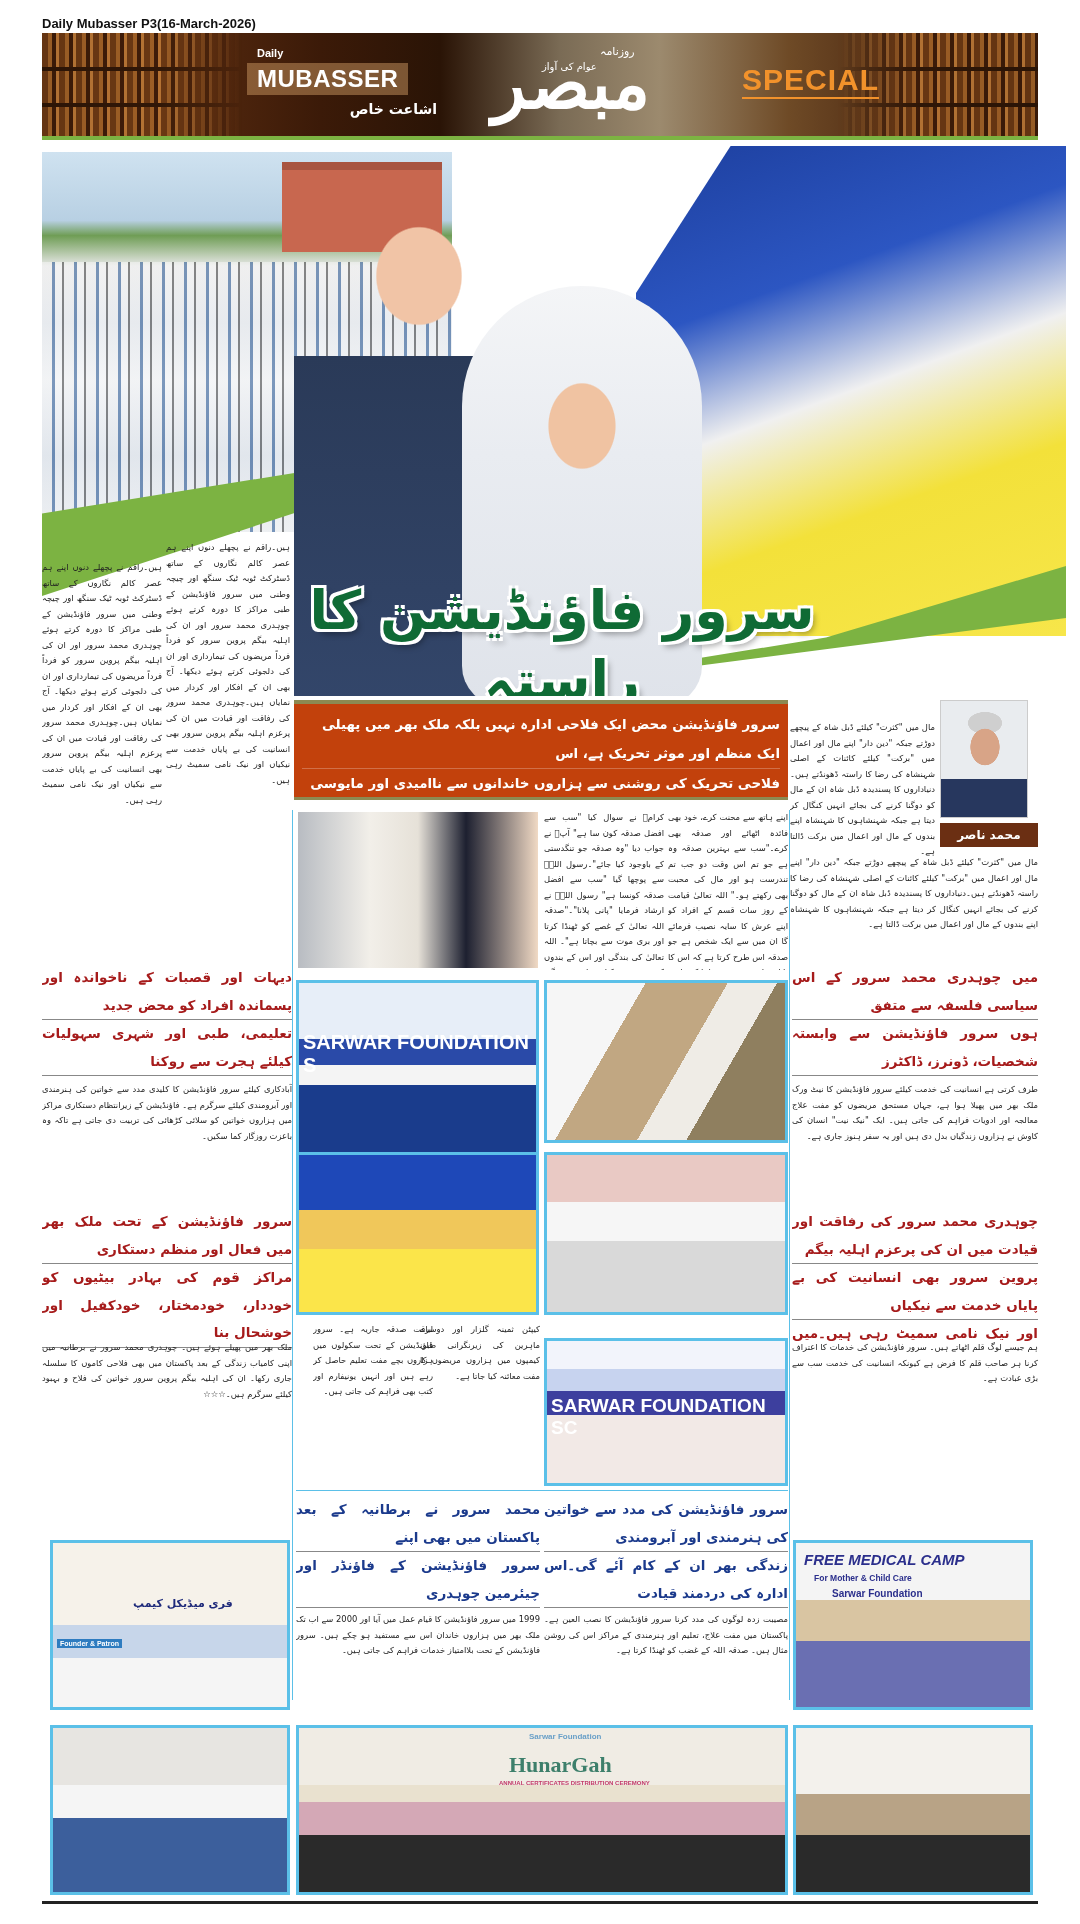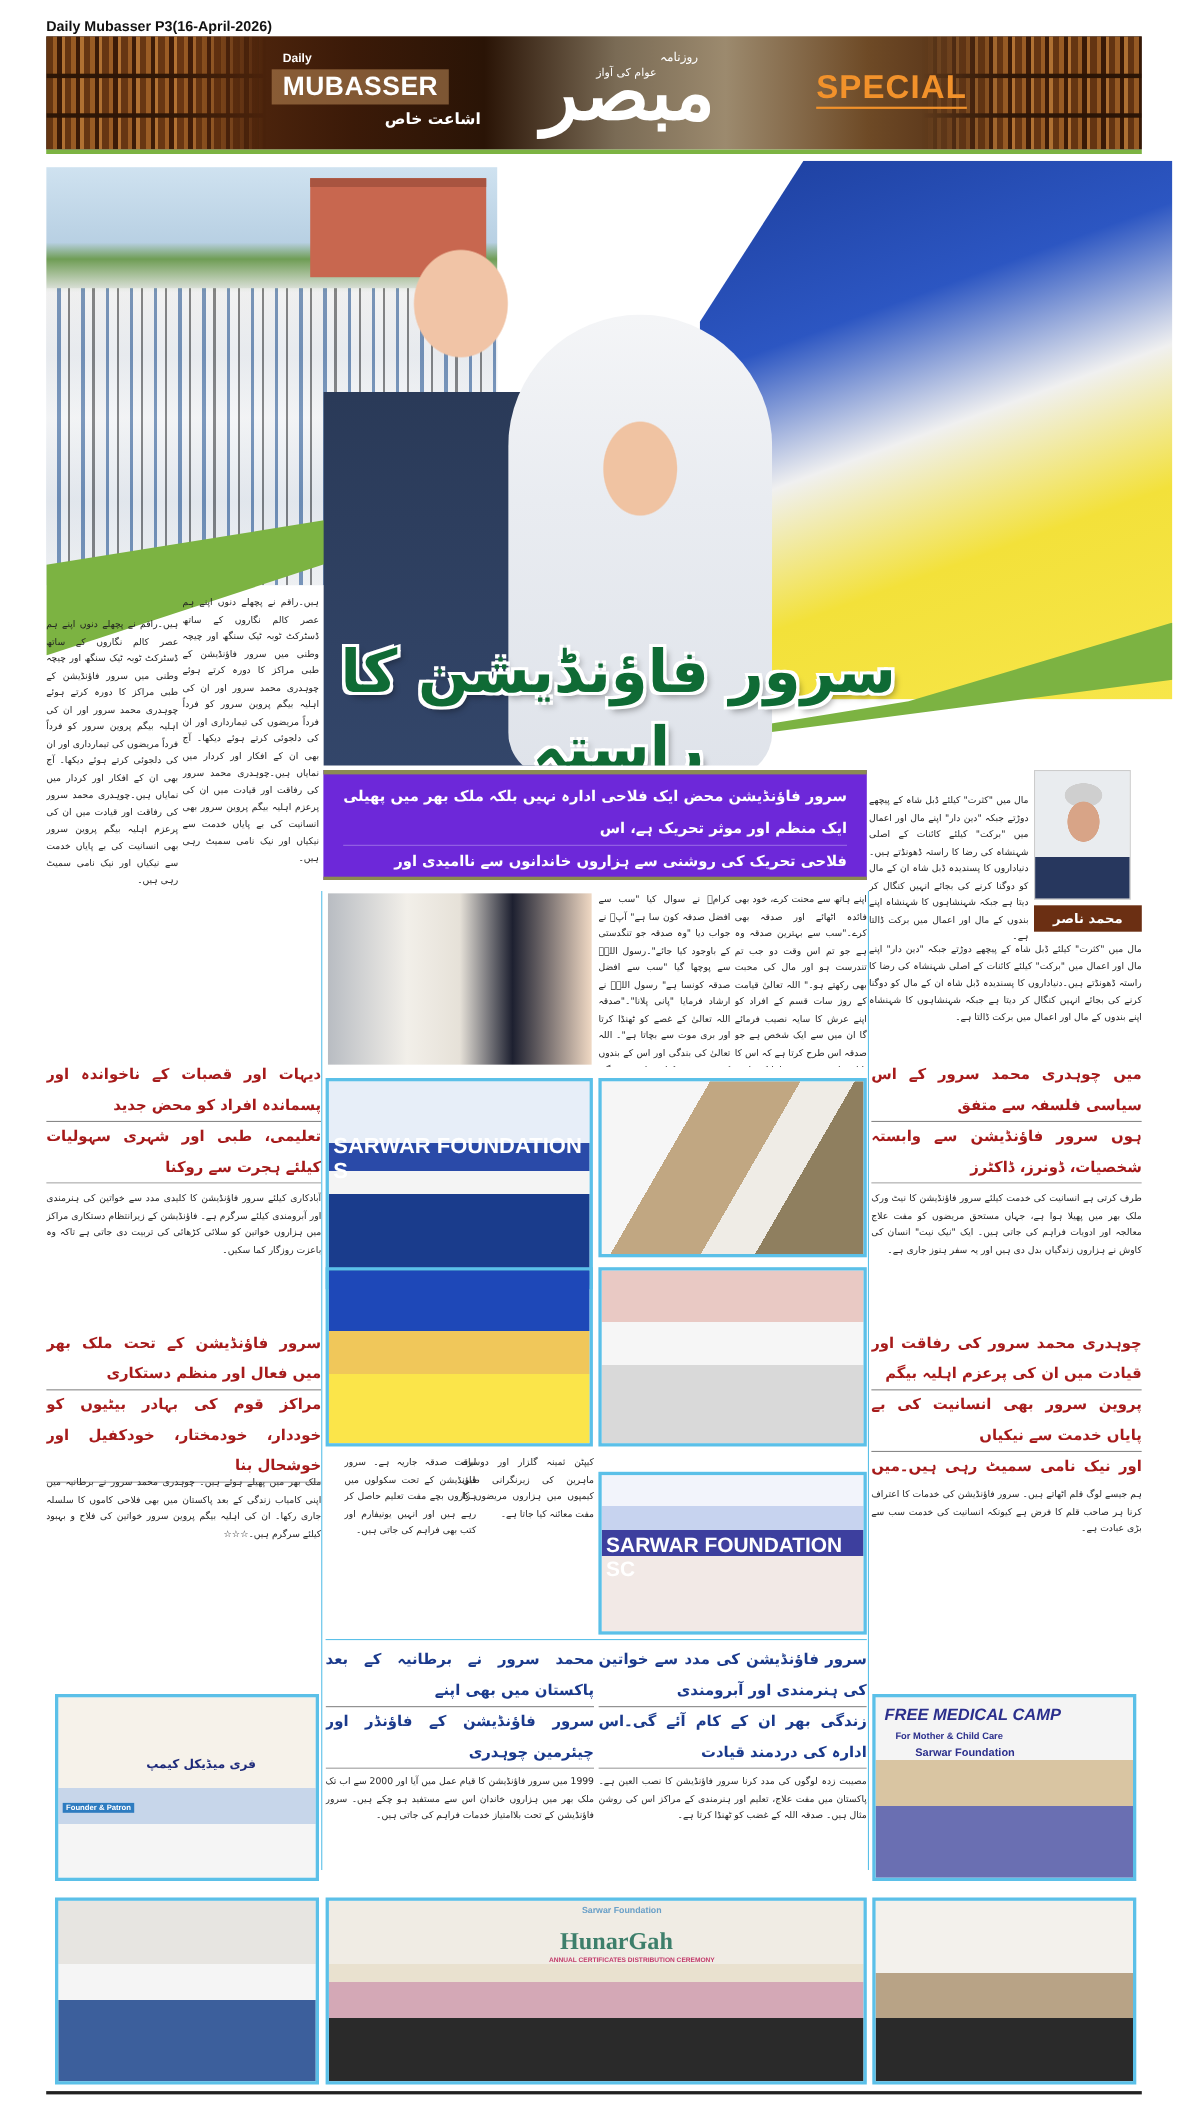--- a/index.html
+++ b/index.html
@@ -46,22 +46,22 @@
     border-radius: 120px 120px 0 0; }
   .hero-woman { position: absolute; left: 420px; top: 140px; width: 240px; height: 420px;
     background: radial-gradient(ellipse 55px 70px at 120px 140px, #f0c3a2 0 60%, transparent 62%),
                 linear-gradient(180deg, #f4f5f7 0%, #e9ecf1 40%, #dfe3ea 100%);
     border-radius: 120px 120px 40px 40px; }
   .hero-title { position: absolute; left: 250px; top: 430px; width: 540px; text-align: center; direction: rtl;
     font-family: "DejaVu Sans", sans-serif; font-weight: bold; font-size: 54px; line-height: 70px; color: #0f6b35;
     text-shadow: 3px 3px 0 #fff, -3px -3px 0 #fff, 3px -3px 0 #fff, -3px 3px 0 #fff, 4px 5px 6px rgba(0,0,0,.35); }
 
   
-  .intro { position: absolute; left: 294px; top: 700px; width: 494px; height: 100px; background: #6d28d9; border-top: 4px solid #8c8a52; border-bottom: 3px solid #8c8a52;
-    color: #fff; direction: rtl; padding: 6px 18px; font-family: "DejaVu Sans", sans-serif; font-weight: bold; font-size: 13.4px; line-height: 29px; text-align: right; }
+  .intro { position: absolute; left: 294px; top: 700px; width: 494px; height: 100px; background: #c2410c; border-top: 4px solid #8c8a52; border-bottom: 3px solid #8c8a52;
+    color: #fff; direction: rtl; padding: 6px 8px; font-family: "DejaVu Sans", sans-serif; font-weight: bold; font-size: 13.4px; line-height: 29px; text-align: right; }
   .intro p { border-bottom: 1px solid rgba(255,255,255,.25); }
 
   
   .col-text { position: absolute; direction: rtl; text-align: justify; font-family: "DejaVu Sans", sans-serif; font-size: 8.4px; line-height: 15.5px; color: #222; overflow: hidden; }
   .pull { position: absolute; direction: rtl; text-align: justify; font-family: "DejaVu Sans", sans-serif; font-weight: bold; color: #a61b1b; font-size: 13.5px; line-height: 27.5px; overflow: hidden; }
   .pull span { display: block; border-bottom: 1px solid #888; }
   .pull.blue { color: #1b3a8c; }
 
   .author-photo { position: absolute; left: 940px; top: 700px; width: 88px; height: 118px;
     background: radial-gradient(ellipse 24px 30px at 44px 46px, #d8a487 0 60%, transparent 62%),
@@ -96,21 +96,21 @@
   .p-medical1 .banner-text.t1 { color: #1e2a7a; font-size: 11px; left: 80px; top: 54px; direction: rtl; font-family: "DejaVu Sans", sans-serif; }
   .p-medical1 .banner-text.t2 { color: #fff; background: #2e7cc0; font-size: 7px; left: 4px; top: 96px; padding: 1px 3px; }
 
   .divider-h { position: absolute; height: 1px; background: #5bc0e8; }
   .divider-v { position: absolute; width: 1px; background: #5bc0e8; }
   .bottom-rule { position: absolute; left: 42px; top: 1901px; width: 996px; height: 3px; background: #222; }
 </style>
 </head>
 <body>
 
-<div class="page-label">Daily Mubasser P3(16-April-2026)</div>
+<div class="page-label">Daily Mubasser P3(16-March-2026)</div>
 
 <div class="masthead">
   <div class="shelves left">
     <div class="shelf-line" style="top:34px"></div>
       <div class="shelf-line" style="top:70px"></div>
   </div>
   <div class="shelves right">
     <div class="shelf-line" style="top:34px"></div>
       <div class="shelf-line" style="top:70px"></div>
   </div>
@@ -178,21 +178,21 @@
 <div class="pull" style="left:792px; top:1208px; width:246px; height:140px;">
   <span>چوہدری محمد سرور کی رفاقت اور قیادت میں ان کی پرعزم اہلیہ بیگم</span>
   <span>پروین سرور بھی انسانیت کی بے پایاں خدمت سے نیکیاں</span>
   <span>اور نیک نامی سمیٹ رہی ہیں۔میں سمجھتا ہوں سرور فاؤنڈیشن</span>
 
 </div>
 
 <div class="col-text" style="left:42px; top:1340px; width:250px; height:180px;">ملک بھر میں پھیلے ہوئے ہیں۔ چوہدری محمد سرور نے برطانیہ میں اپنی کامیاب زندگی کے بعد پاکستان میں بھی فلاحی کاموں کا سلسلہ جاری رکھا۔ ان کی اہلیہ بیگم پروین سرور خواتین کی فلاح و بہبود کیلئے سرگرم ہیں۔☆☆☆</div>
 <div class="col-text" style="left:284px; top:1322px; width:120px; height:168px;margin-left:29px;">لیاقت صدقہ جاریہ ہے۔ سرور فاؤنڈیشن کے تحت سکولوں میں ہزاروں بچے مفت تعلیم حاصل کر رہے ہیں اور انہیں یونیفارم اور کتب بھی فراہم کی جاتی ہیں۔</div>
 <div class="col-text" style="left:420px; top:1322px; width:120px; height:168px;">کیپٹن ثمینہ گلزار اور دوسرے ماہرین کی زیرنگرانی طبی کیمپوں میں ہزاروں مریضوں کا مفت معائنہ کیا جاتا ہے۔</div>
-<div class="col-text" style="left:792px; top:1340px; width:246px; height:150px;margin-top:11px;">ہم جیسے لوگ قلم اٹھاتے ہیں۔ سرور فاؤنڈیشن کی خدمات کا اعتراف کرنا ہر صاحب قلم کا فرض ہے کیونکہ انسانیت کی خدمت سب سے بڑی عبادت ہے۔</div>
+<div class="col-text" style="left:792px; top:1340px; width:246px; height:150px;">ہم جیسے لوگ قلم اٹھاتے ہیں۔ سرور فاؤنڈیشن کی خدمات کا اعتراف کرنا ہر صاحب قلم کا فرض ہے کیونکہ انسانیت کی خدمت سب سے بڑی عبادت ہے۔</div>
 
 <div class="pull blue" style="left:296px; top:1496px; width:244px; height:112px;">
   <span>محمد سرور نے برطانیہ کے بعد پاکستان میں بھی اپنے</span>
   <span>سرور فاؤنڈیشن کے فاؤنڈر اور چیئرمین چوہدری</span>
 
 </div>
 <div class="pull blue" style="left:544px; top:1496px; width:244px; height:112px;">
   <span>سرور فاؤنڈیشن کی مدد سے خواتین کی ہنرمندی اور آبرومندی</span>
   <span>زندگی بھر ان کے کام آئے گی۔اس ادارہ کی دردمند قیادت</span>
 

